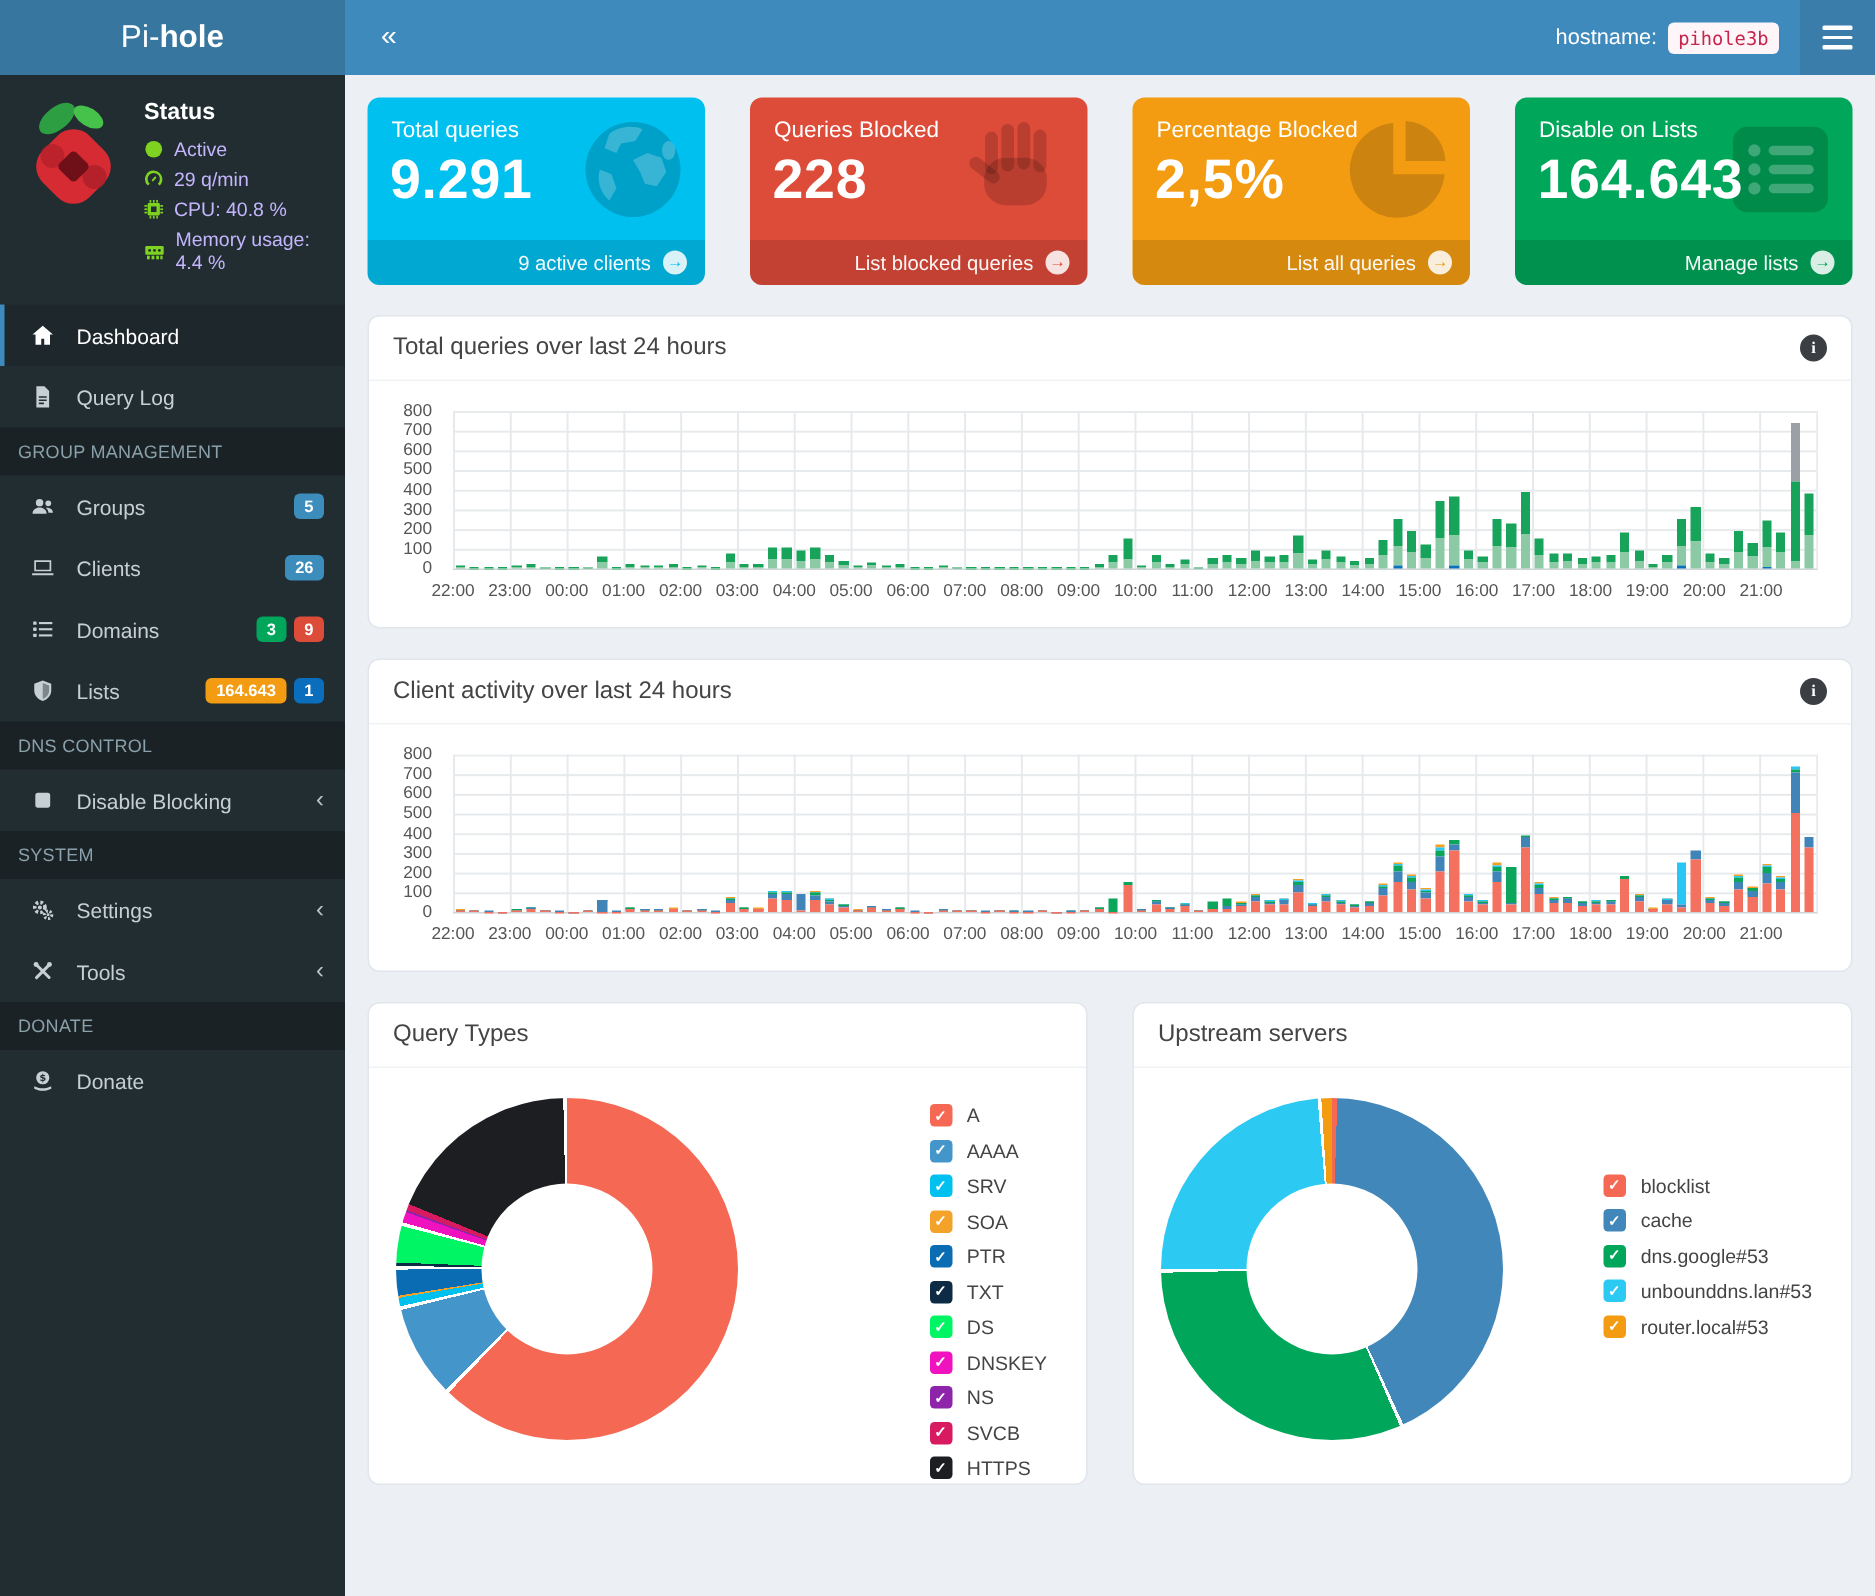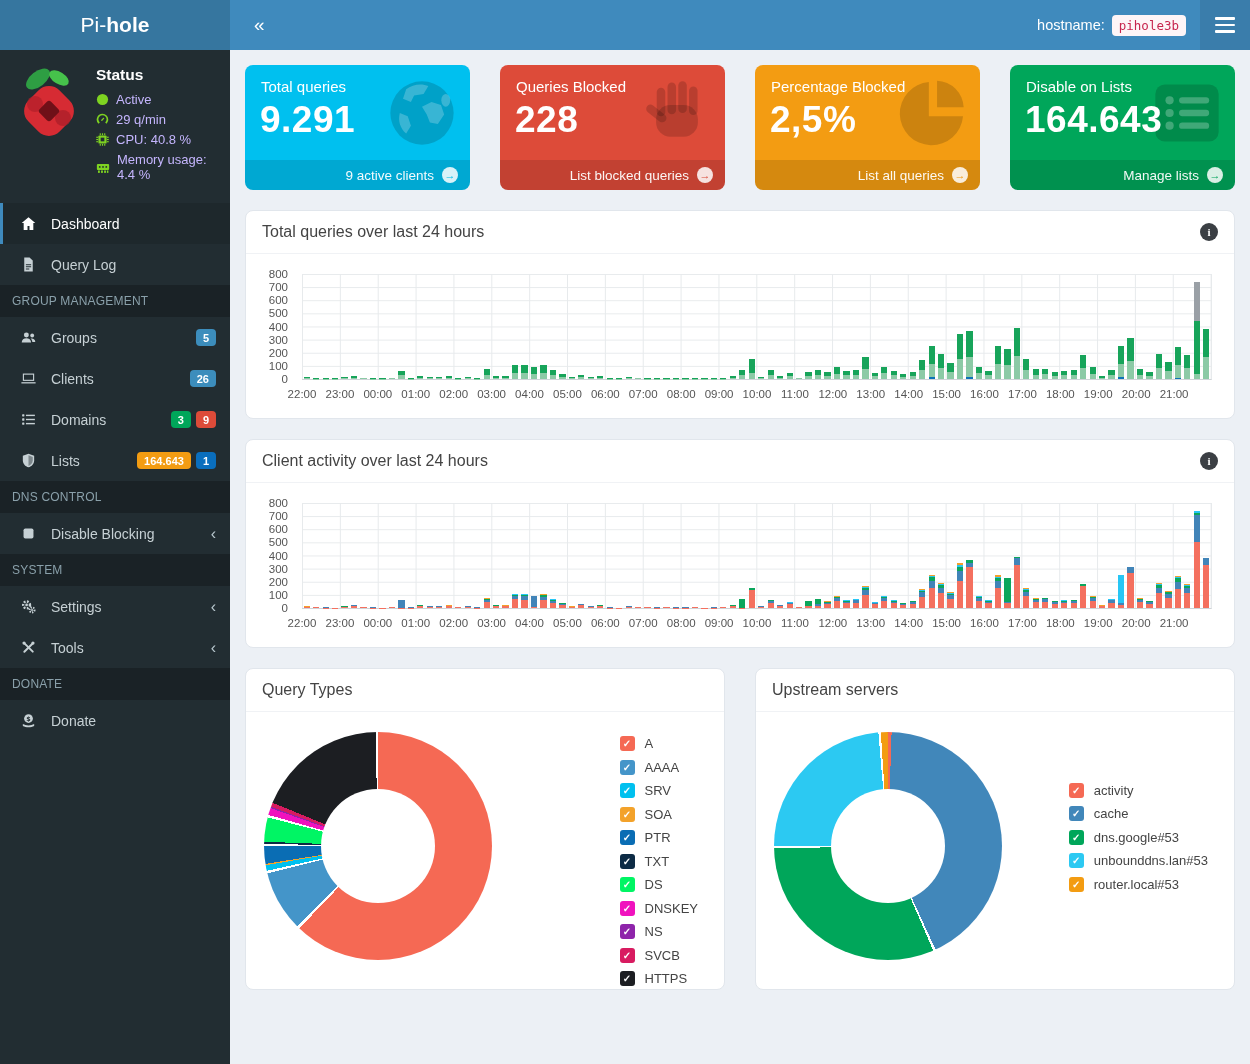--- a/index.html
+++ b/index.html
@@ -1959,21 +1959,21 @@
     </div>
     <div class="panel">
       <div class="panel-header">
         <span class="panel-title">Upstream servers</span>
       </div>
       <div class="donut-body">
         <div class="donut" id="donut-up" style="background: conic-gradient(rgb(245, 105, 84) 0%, rgb(245, 105, 84) 0.5%, rgb(65, 135, 186) 0.5%, rgb(65, 135, 186) 43.15%, rgb(255, 255, 255) 43.15%, rgb(255, 255, 255) 43.5%, rgb(0, 166, 90) 43.5%, rgb(0, 166, 90) 74.65%, rgb(255, 255, 255) 74.65%, rgb(255, 255, 255) 75%, rgb(44, 201, 242) 75%, rgb(44, 201, 242) 98.65%, rgb(255, 255, 255) 98.65%, rgb(255, 255, 255) 99%, rgb(243, 156, 18) 99%, rgb(243, 156, 18) 100%);"></div>
         <div class="legend v-center" id="legend-up">
             <div class="legend-item">
               <span class="legend-box" style="background: rgb(245, 105, 84);">✓</span>
-              <span class="legend-label">activity</span>
+              <span class="legend-label">blocklist</span>
             </div>
             <div class="legend-item">
               <span class="legend-box" style="background: rgb(65, 135, 186);">✓</span>
               <span class="legend-label">cache</span>
             </div>
             <div class="legend-item">
               <span class="legend-box" style="background: rgb(0, 166, 90);">✓</span>
               <span class="legend-label">dns.google#53</span>
             </div>
             <div class="legend-item">

